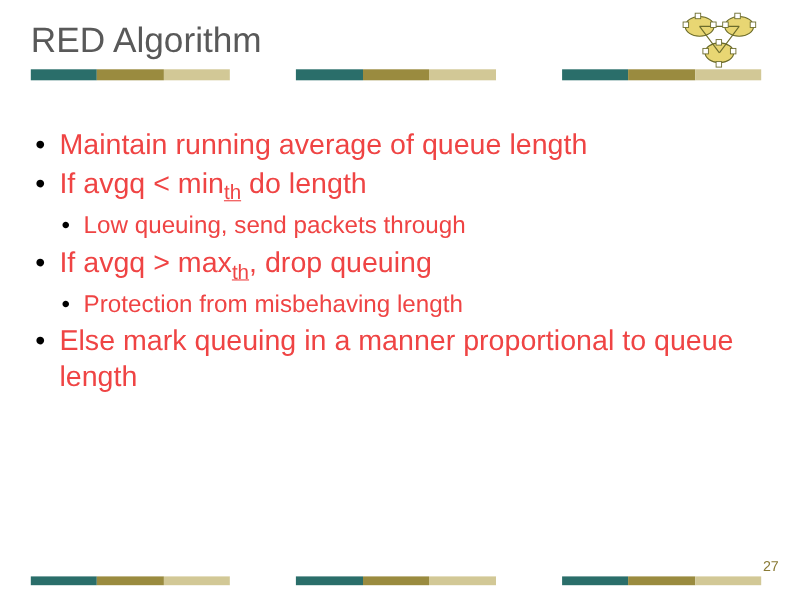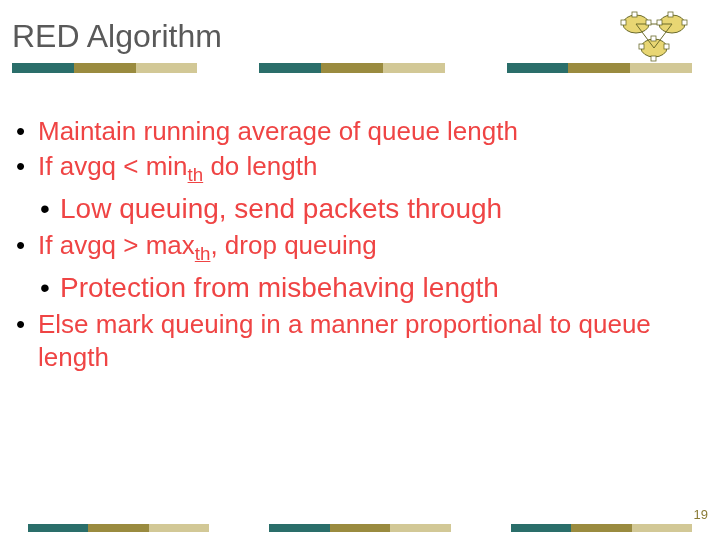--- a/index.html
+++ b/index.html
@@ -7,21 +7,21 @@
     width: 720px;
     height: 540px;
     background: #ffffff;
     font-family: Arial, Helvetica, sans-serif;
     position: relative;
     overflow: hidden;
   }
   .slide {
     width: 100%;
     height: 100%;
-    padding: 18px 28px 0 12px;
+    padding: 18px 28px 0 28px;
     position: relative;
   }
   .title {
     font-size: 32px;
     color: #595959;
     font-weight: 400;
     margin-bottom: 8px;
   }
   .stripe {
     display: flex;
@@ -43,21 +43,21 @@
   .content ul { list-style: none; }
   .content li { position: relative; padding-left: 26px; margin-bottom: 2px;}
   .content li::before {
     content: "•";
     position: absolute;
     left: 4px;
     top: 0;
     color: #000;
   }
   .sub {
-    font-size: 28px;
+    font-size: 22px;
     padding-left: 48px !important;
     margin-bottom: 4px;
     margin-top: 4px;
   }
   .sub::before { left: 28px !important; }
   .subsc { vertical-align: sub; font-size: 0.72em; text-decoration: underline; }
   .page-num {
     position: absolute;
     right: 12px;
     bottom: 18px;
@@ -147,14 +147,14 @@
       <div class="c-white"></div>
     <div class="c-teal"></div>
       <div class="c-olive"></div>
       <div class="c-tan"></div>
       <div class="c-white"></div>
     <div class="c-teal"></div>
       <div class="c-olive"></div>
       <div class="c-tan"></div>
   </div>
 
-  <div class="page-num">19</div>
+  <div class="page-num">27</div>
 </div>
 
 </body></html>

